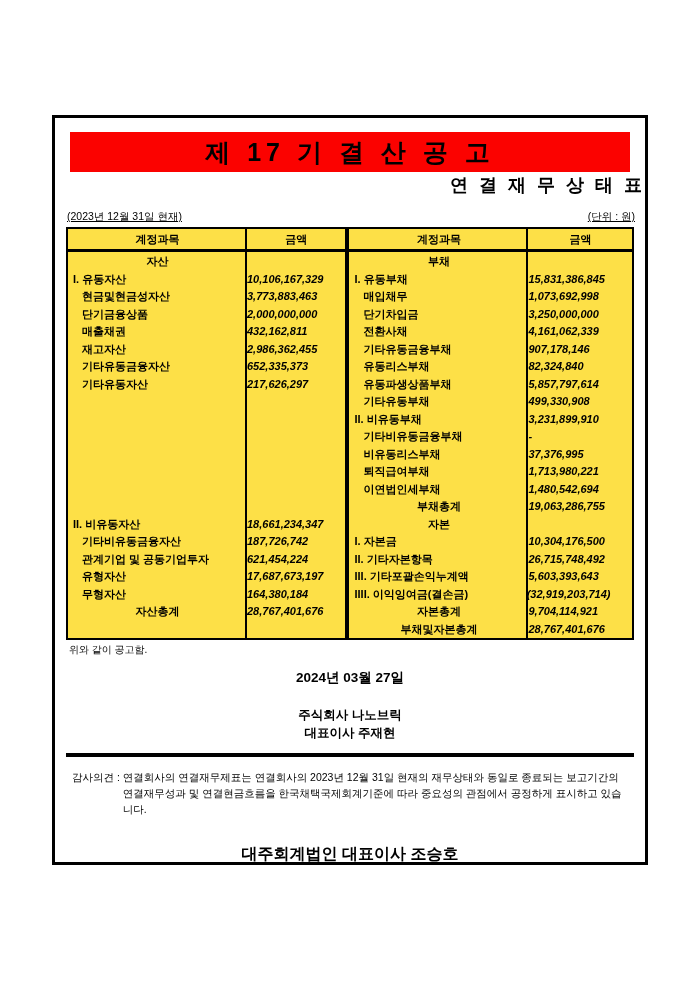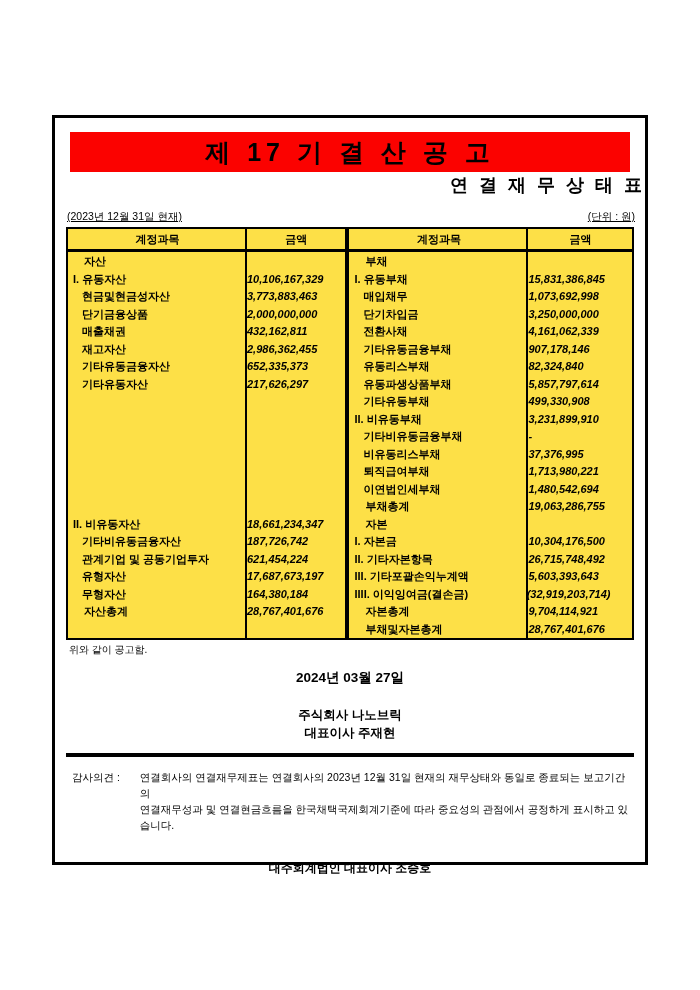--- a/index.html
+++ b/index.html
@@ -59,21 +59,21 @@
     font-size: 11px; font-weight: bold;
     align-items: center;
   }
   .tbl-header .hcell-account { width: 179px; text-align: center; }
   .tbl-header .hcell-amount  { flex: 1; text-align: center; }
   .tbl-body { padding-top: 1px; }
   .row { display: flex; height: 17.5px; line-height: 17.5px; font-size: 11px; font-weight: bold; }
   .row .label  { width: 179px; padding-left: 5px; white-space: nowrap; overflow: hidden; }
   .row .amount { flex: 1; text-align: left; padding-right: 22px; white-space: nowrap; font-style: italic; }
   .row.item.indent .label { padding-left: 14px; }
-  .row.section .label, .row.total .label { text-align: left; padding-left: 16px; }
+  .row.section .label, .row.total .label { text-align: center; padding-left: 0; }
   .notice {
     margin: 3px 0 0 14px;
     font-size: 10px;
   }
   .announce-date {
     margin-top: 12px;
     text-align: center;
     font-size: 13.5px; font-weight: bold;
   }
   .company-block {
@@ -85,25 +85,25 @@
   .divider {
     margin: 11px 11px 0 11px;
     height: 4px; background: #000;
   }
   .audit {
     display: flex;
     margin: 12px 14px 0 17px;
     font-size: 10.5px;
     line-height: 16px;
   }
-  .audit .audit-label { white-space: nowrap; margin-right: 20px; }
+  .audit .audit-label { white-space: nowrap; margin-right: 3px; }
   .auditor {
     margin-top: 27px;
     text-align: center;
-    font-size: 12px; font-weight: bold;
+    font-size: 16px; font-weight: bold;
   }
 </style>
 </head>
 <body>
 
 <div class="page-box">
 
   <div class="banner" style="background: rgb(251, 2, 0);">
     <span>제 17 기   결 산 공 고</span>
   </div>

